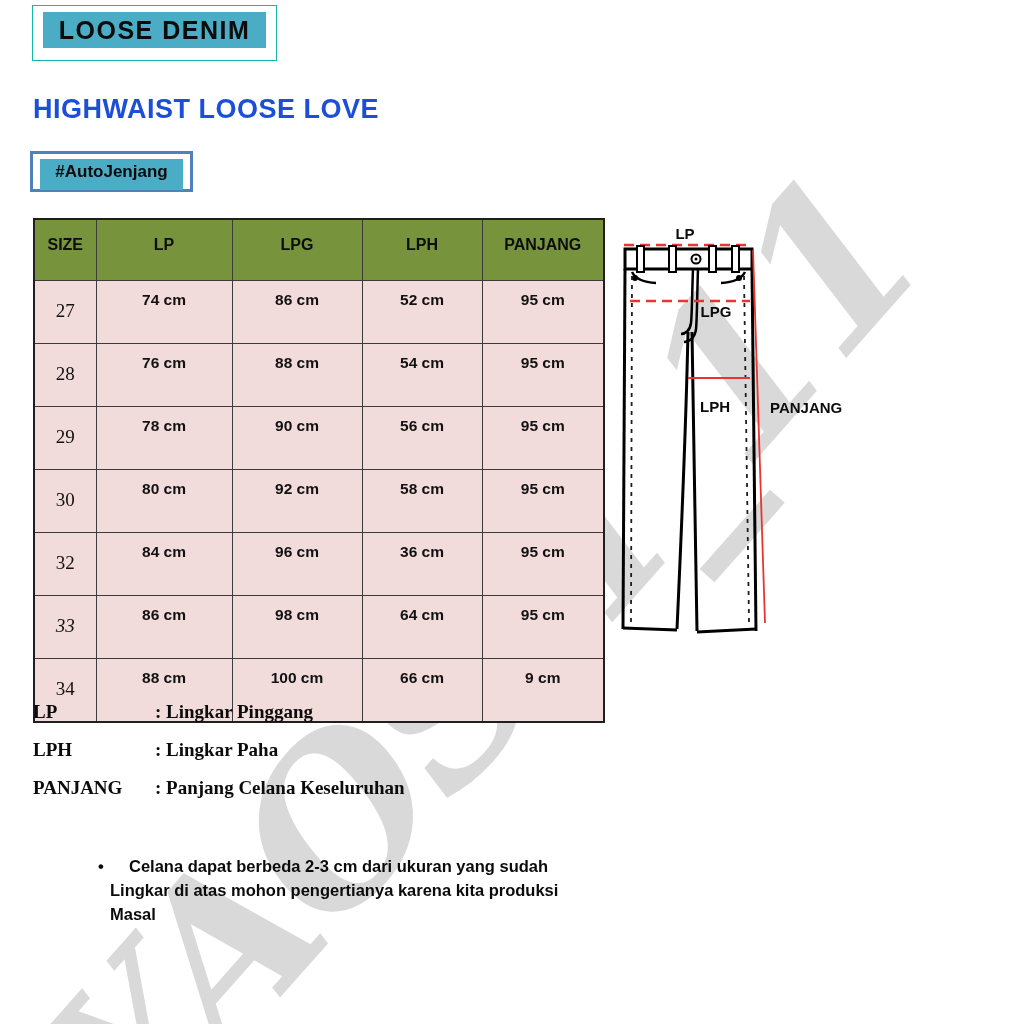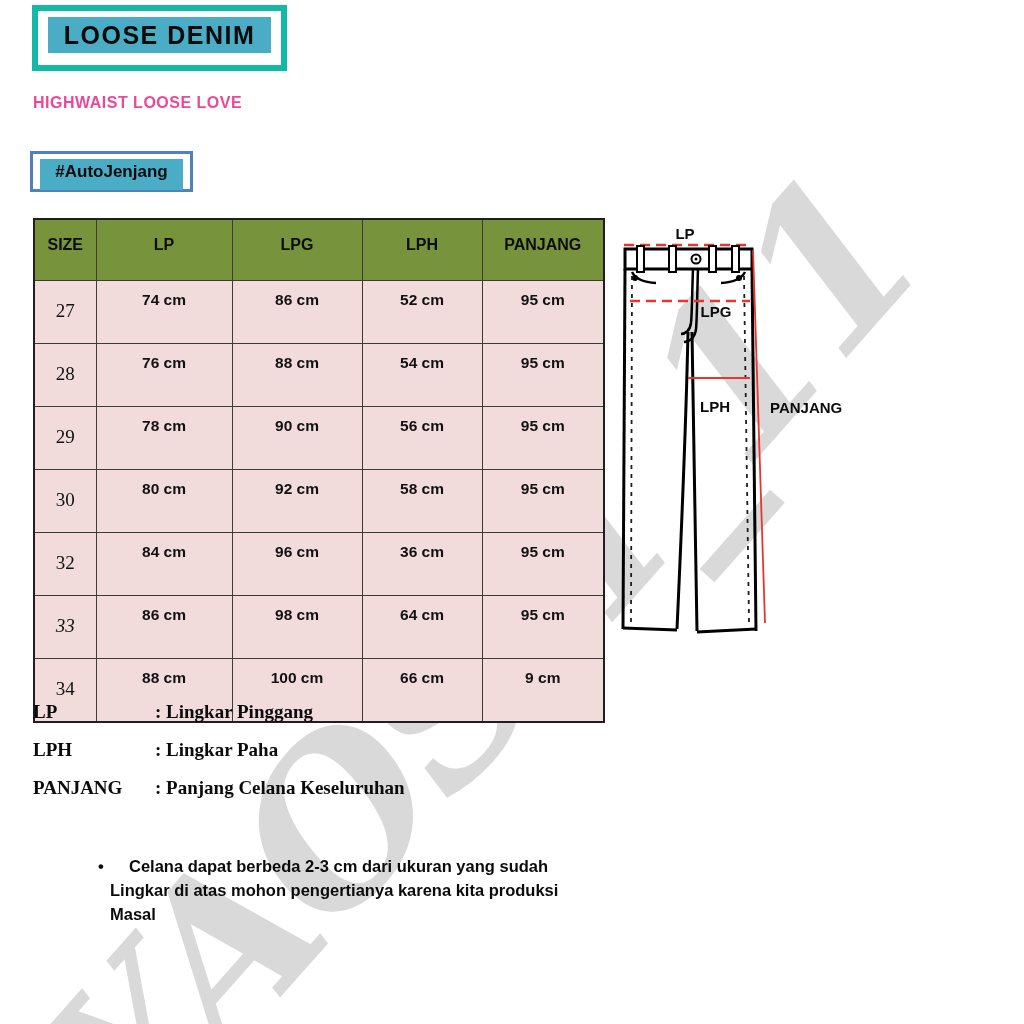--- a/index.html
+++ b/index.html
@@ -8,25 +8,25 @@
 
   
   .wm{position:absolute;left:-130px;top:540px;width:1220px;height:240px;line-height:240px;
       text-align:center;transform:rotate(-48.5deg);
       font-family:"DejaVu Serif",serif;font-style:italic;font-weight:bold;
       font-size:212px;letter-spacing:-6px;color:#d9d9d9;z-index:0;white-space:nowrap;}
 
   .layer{position:absolute;z-index:1;}
 
   
-  .title-box{left:32px;top:5px;width:243px;height:54px;border:6px solid #14b8a6;background:#fff;}
+  .title-box{left:32px;top:5px;width:243px;height:54px;border:1px solid #14b8a6;background:#fff;}
   .title-inner{margin:6px 10px;height:36px;line-height:36px;background:#4bacc6;text-align:center;
                font-weight:bold;font-size:25px;letter-spacing:1.5px;color:#0b0b0b;}
 
-  .subtitle{left:33px;top:94px;font-weight:bold;font-size:16px;letter-spacing:.5px;color:#ec4899;}
+  .subtitle{left:33px;top:94px;font-weight:bold;font-size:27px;letter-spacing:.5px;color:#1d4ed8;}
 
   
   .tag-box{left:30px;top:151px;width:157px;height:35px;border:3px solid #4f81bd;background:#fff;}
   .tag-inner{margin:5px 7px;height:31px;line-height:25px;background:#4bacc6;text-align:center;
              font-weight:bold;font-size:17px;color:#0b0b0b;}
 
   
   .size-table{left:33px;top:218px;}
   table{border-collapse:collapse;table-layout:fixed;border:2px solid #1f1f1f;}
   th,td{border:1.5px solid #3b3b3b;text-align:center;vertical-align:top;overflow:hidden;}

